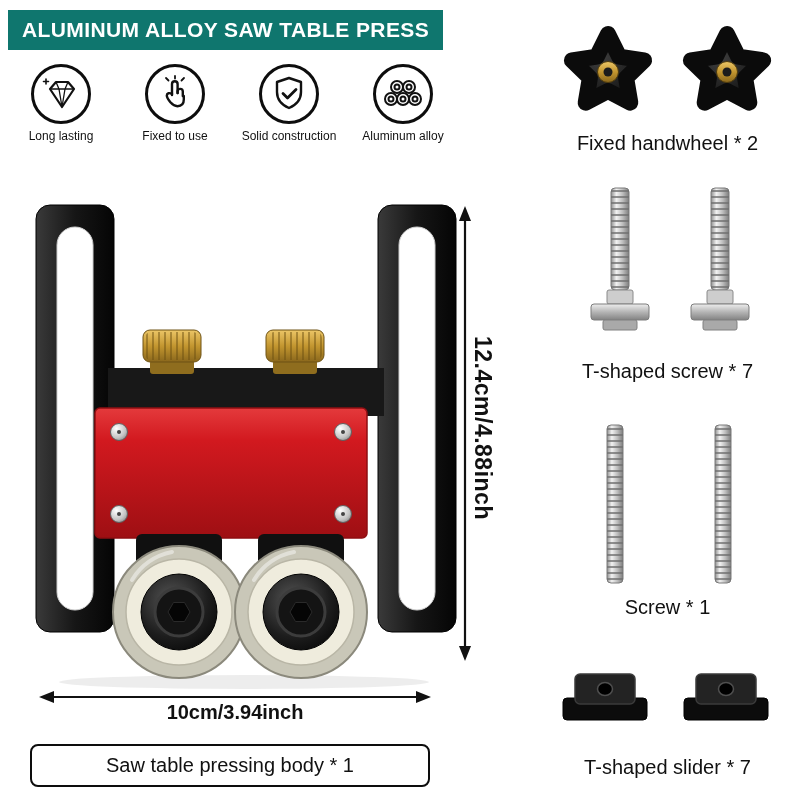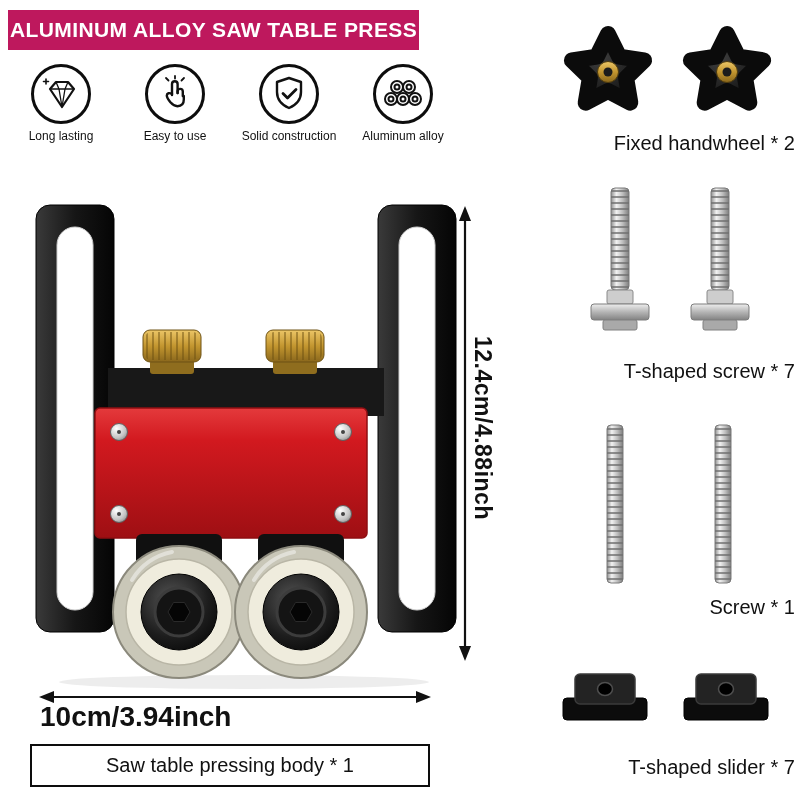--- a/index.html
+++ b/index.html
@@ -1,28 +1,28 @@
 <!DOCTYPE html>
 <html><head>
 <meta charset="utf-8">
 <style>
   *{box-sizing:border-box;margin:0;padding:0}
   html,body{background:#ffffff}
   body{width:800px;height:800px;font-family:"Liberation Sans","DejaVu Sans",sans-serif;color:#111}
   .page{position:relative;width:800px;height:800px;background:#fff;overflow:hidden}
-  .banner{position:absolute;left:8px;top:10px;background:#be185d;color:#fff;font-weight:700;font-size:21px;letter-spacing:.4px;padding:8px 2px}
+  .banner{position:absolute;left:8px;top:10px;background:#0f766e;color:#fff;font-weight:700;font-size:21px;letter-spacing:.4px;padding:8px 14px}
   .features{position:absolute;left:4px;top:64px;width:456px;display:flex}
   .feature{flex:1;text-align:center}
   .fcircle{width:60px;height:60px;border:3.5px solid #0d0d0d;border-radius:50%;margin:0 auto;display:flex;align-items:center;justify-content:center;background:#fff}
   .flabel{margin-top:5px;font-size:12px;line-height:1.18;font-weight:500}
   .abs{position:absolute}
   .dim-v{position:absolute;left:469px;top:336px;writing-mode:vertical-rl;text-orientation:mixed;font-size:23px;font-weight:700;letter-spacing:.5px}
-  .dim-h{position:absolute;left:40px;top:701px;width:390px;font-size:28px;font-weight:700}
-  .caption-box{position:absolute;left:30px;top:744px;width:400px;height:43px;border:2.5px solid #0d0d0d;border-radius:0;display:flex;align-items:center;justify-content:center;font-size:20px}
-  .part-label{position:absolute;left:540px;width:255px;text-align:right;font-size:20px}
+  .dim-h{position:absolute;left:40px;top:701px;width:390px;text-align:center;font-size:20px;font-weight:700}
+  .caption-box{position:absolute;left:30px;top:744px;width:400px;height:43px;border:2.5px solid #0d0d0d;border-radius:8px;display:flex;align-items:center;justify-content:center;font-size:20px}
+  .part-label{position:absolute;left:540px;width:255px;text-align:center;font-size:20px}
 </style>
 </head>
 <body>
 
 <svg width="0" height="0" style="position:absolute" aria-hidden="true">
   <defs>
     <linearGradient id="gBody" x1="0" y1="0" x2="1" y2="0">
       <stop offset="0" stop-color="#3a3a3a"></stop>
         <stop offset="0.5" stop-color="#161616"></stop>
         <stop offset="1" stop-color="#050505"></stop>
@@ -101,21 +101,21 @@
           <g fill="none" stroke="#111" stroke-width="2.4" stroke-linecap="round" stroke-linejoin="round">
             <path d="M17 21 V10 a2.8 2.8 0 0 1 5.6 0 V19"></path>
             <path d="M22.6 19 v-1.5 a2.6 2.6 0 0 1 5.2 0 V22"></path>
             <path d="M17 20 c-2.6-1.6-5.2-1-5.2 1.6 0 2 1.6 4.2 3.6 6.6 2 2.4 3.1 4 7.1 4 4.6 0 6.3-2.6 6.3-6.6 V22"></path>
           </g>
           <g stroke="#111" stroke-width="1.8" stroke-linecap="round">
             <path d="M13.5 6.5 L11 4 M26.5 6.5 L29 4 M20 4.5 V2"></path>
           </g>
         </svg>
       </div>
-      <div class="flabel">Easy to use</div>
+      <div class="flabel">Fixed to use</div>
     </div>
     <div class="feature">
       <div class="fcircle">
         <svg viewBox="0 0 40 40" width="40" height="40">
           <path d="M20 4 l12 4 v10 c0 8 -5 13 -12 16 -7 -3 -12 -8 -12 -16 V8 Z" fill="none" stroke="#111" stroke-width="2.4" stroke-linejoin="round"></path>
           <path d="M14 19.5 l4.5 4.5 L27 15.5" fill="none" stroke="#111" stroke-width="2.8" stroke-linecap="round" stroke-linejoin="round"></path>
         </svg>
       </div>
       <div class="flabel">Solid construction</div>
     </div>

